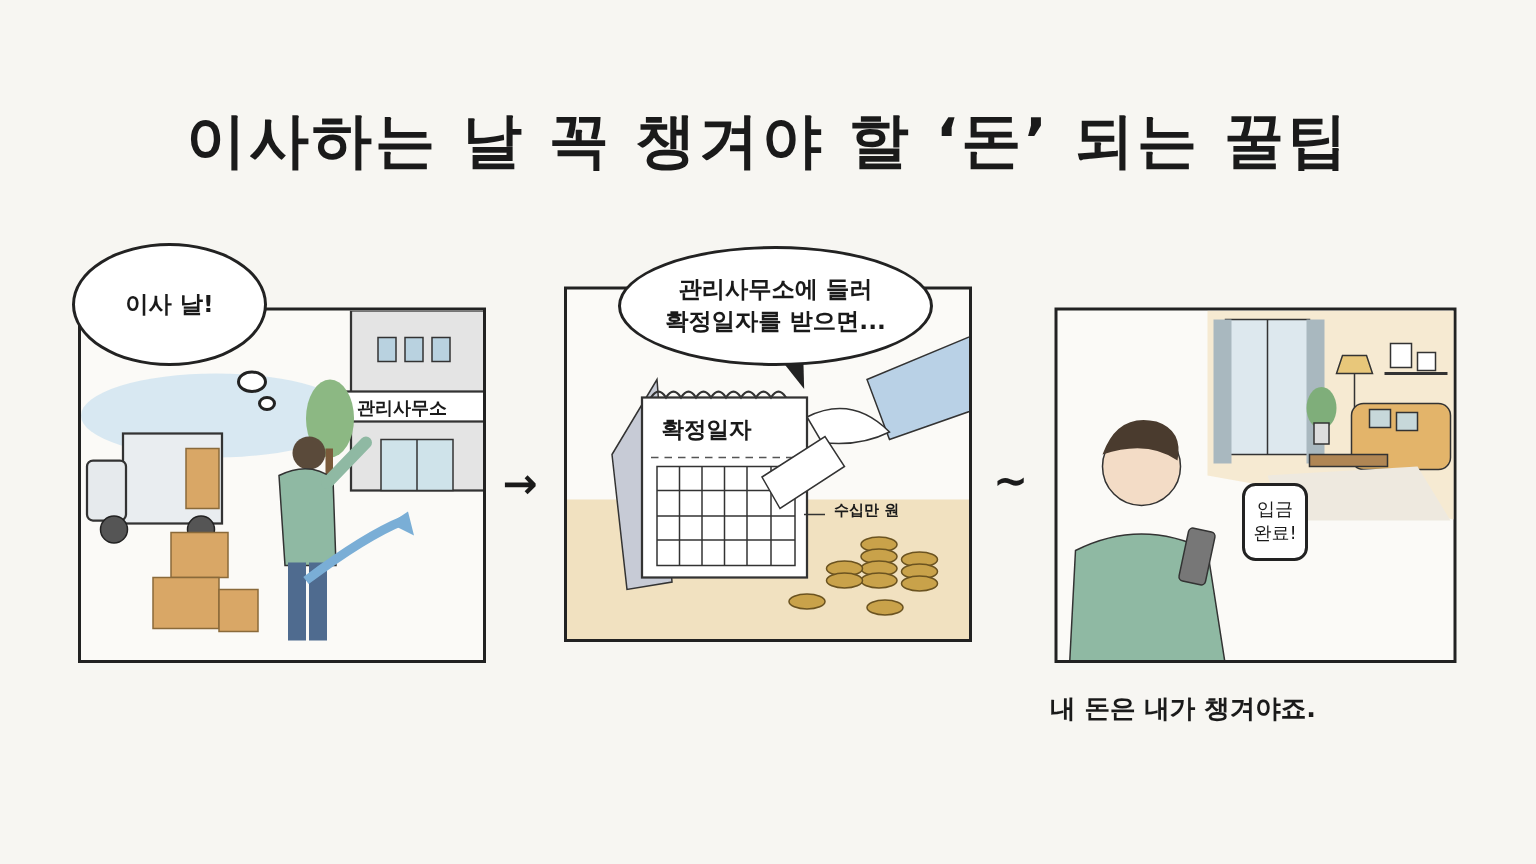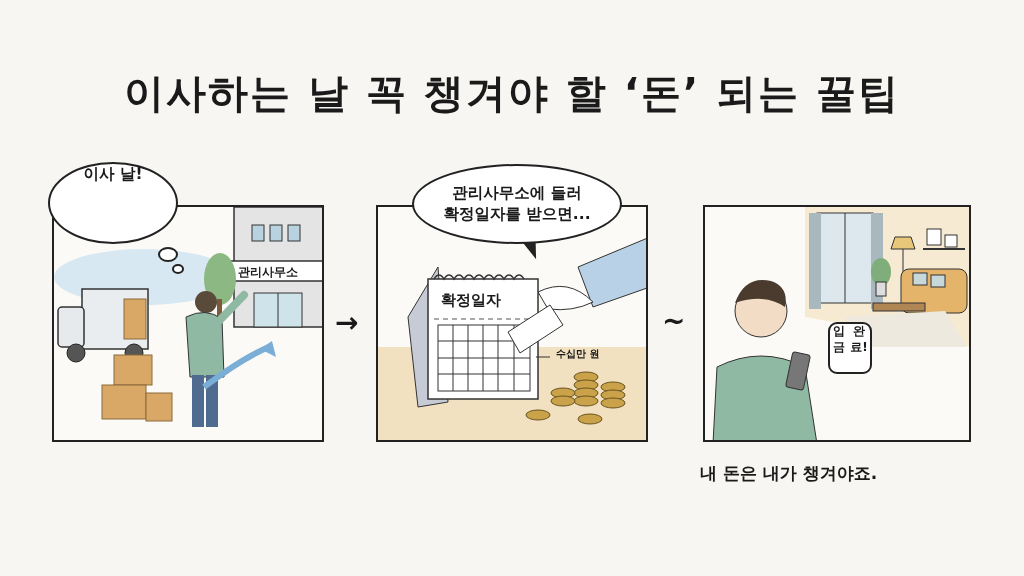--- a/index.html
+++ b/index.html
@@ -12,39 +12,39 @@
     }
     .title {
       position: absolute; left: 0; top: 66px; width: 1024px;
       text-align: center; font-size: 40px; font-weight: bold; letter-spacing: 2px;
     }
     .panel {
       position: absolute; border: 2.5px solid #222; background: #fbfaf7;
       overflow: hidden; box-sizing: border-box;
     }
     #p1 { left: 52px; top: 205px; width: 272px; height: 237px; }
-    #p2 { left: 376px; top: 205px; width: 272px; height: 237px; }
+    #p2 { left: 376px; top: 191px; width: 272px; height: 237px; }
     #p3 { left: 703px; top: 205px; width: 268px; height: 237px; }
     .bubble {
       position: absolute; background: #fff; border: 2.5px solid #222;
       border-radius: 50%; text-align: center; font-size: 15.5px; font-weight: bold;
       display: flex; flex-direction: column; justify-content: center; line-height: 1.35;
       z-index: 5; box-sizing: border-box;
     }
-    .b1 { left: 48px; top: 162px; width: 130px; height: 82px; justify-content: space-between; }
+    .b1 { left: 48px; top: 162px; width: 130px; height: 82px; }
     .dot { position: absolute; background: #fff; border: 2px solid #222; border-radius: 50%; z-index: 5; }
     .b2 { left: 412px; top: 164px; width: 210px; height: 80px; }
     .b2tail { position:absolute; left: 524px; top: 236px; width: 0; height: 0;
       border-left: 8px solid transparent; border-right: 8px solid transparent;
       border-top: 24px solid #222; transform: rotate(-20deg); z-index:4; }
     .b3 {
       position: absolute; left: 828px; top: 322px; width: 40px; height: 48px;
       background: #fff; border: 2px solid #222; border-radius: 9px;
-      font-size: 12px; font-weight: bold; text-align: center; line-height: 1.3;
-      display: flex; flex-direction: row; justify-content: center; z-index: 5;
+      font-size: 12px; font-weight: normal; text-align: center; line-height: 1.3;
+      display: flex; flex-direction: column; justify-content: center; z-index: 5;
     }
     .connector { position: absolute; font-size: 28px; font-weight: bold; }
     .caption {
       position: absolute; left: 700px; top: 460px; width: 280px; text-align: left;
       font-size: 17px; font-weight: bold; line-height: 1.55;
     }
     .lbl { position: absolute; font-weight: bold; }
   </style>
 </head>
 <body>

